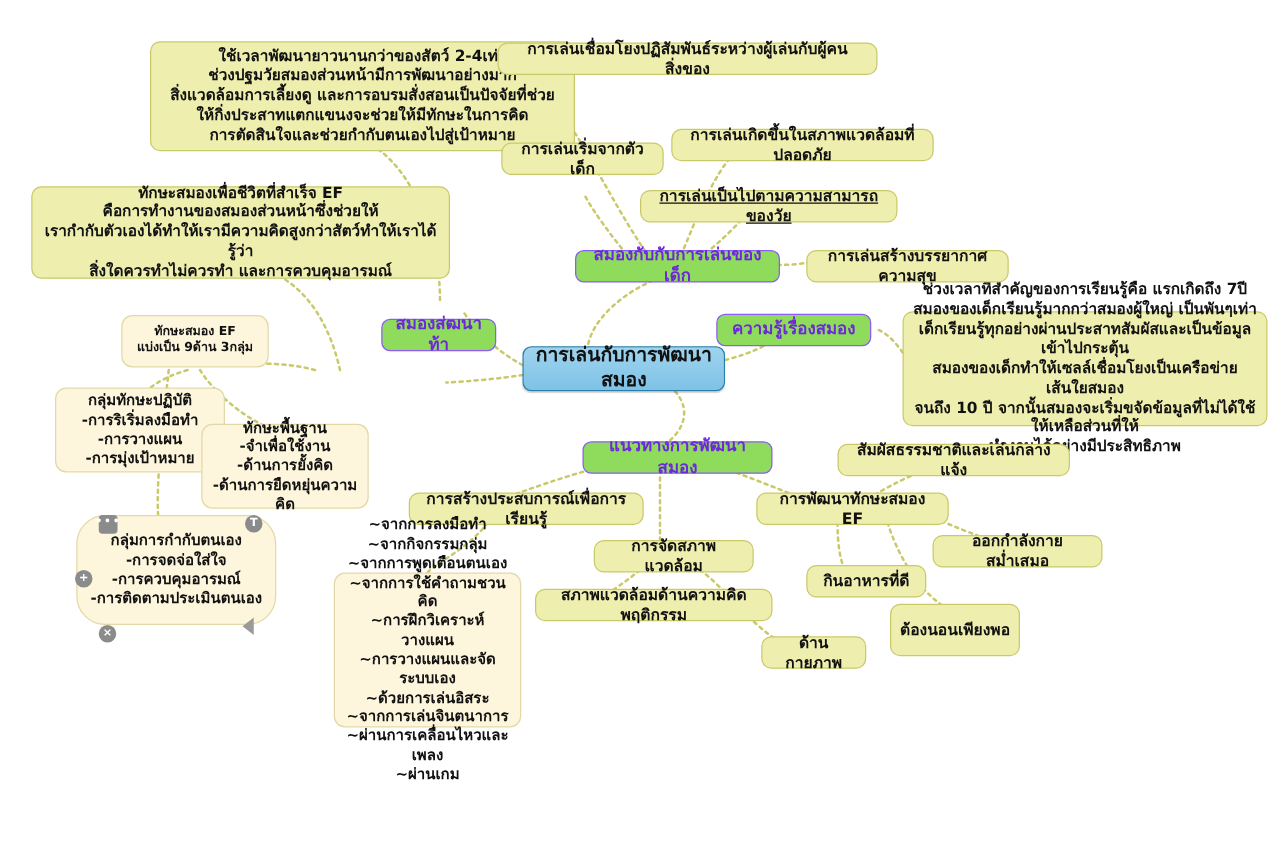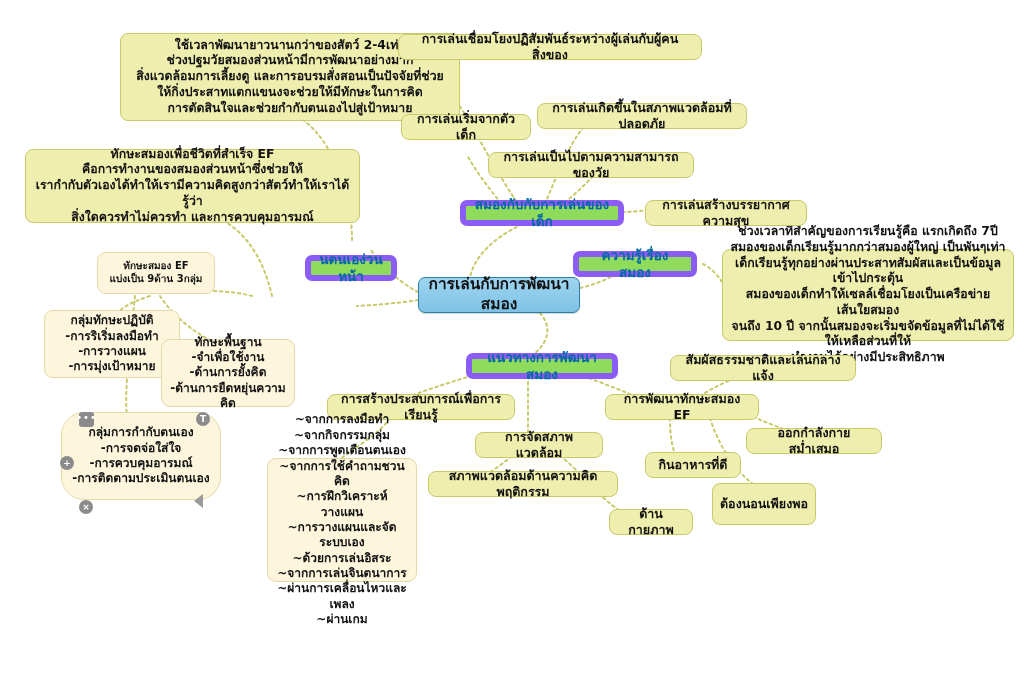--- a/index.html
+++ b/index.html
@@ -32,22 +32,22 @@
     background:linear-gradient(#9fd4ef,#7ec2e6);
     border:1px solid #2a7fa8;
     color:#111;
     font-size:15.5px;
     font-weight:700;
     border-radius:7px;
     box-shadow:0 1px 1px rgba(0,0,0,.18);
   }
   .node.green{
     background:#8fdb5c;
-    border:6px solid #8b5cf6;
-    color:#0369a1;
+    border:1px solid #8b5cf6;
+    color:#6d28d9;
     font-size:13.5px;
     font-weight:700;
     border-radius:7px;
   }
   .node.olive{
     background:#eeeeae;
     border:1px solid #c9c96a;
     color:#111;
     font-size:12.5px;
     font-weight:700;
@@ -130,21 +130,21 @@
 
       <path d="M700,396 C715,386 740,375 762,368"></path>
       <path d="M742,412 C760,420 780,428 792,432"></path>
       <path d="M670,418 C670,435 672,448 676,456"></path>
       <path d="M710,418 C720,450 740,478 760,488"></path>
     </g>
   </svg>
 
   <div class="node root" style="left:418px;top:277px;width:162px;height:36px;">การเล่นกับการพัฒนาสมอง</div>
 
-  <div class="node green" style="left:305px;top:255px;width:92px;height:26px;">นตนเอง่วนหน้า</div>
+  <div class="node green" style="left:305px;top:255px;width:92px;height:26px;">สมองส่ฒนาท้า</div>
 
 
   <div class="node green" style="left:460px;top:200px;width:164px;height:26px;">สมองกับกับการเล่นของเด็ก</div>
 
   <div class="node green" style="left:573px;top:251px;width:124px;height:26px;">ความรู้เรื่องสมอง</div>
 
   <div class="node green" style="left:466px;top:353px;width:152px;height:26px;">แนวทางการพัฒนาสมอง</div>
 
   <div class="node olive big" style="left:120px;top:33px;width:340px;height:88px;">ใช้เวลาพัฒนายาวนานกว่าของสัตว์ 2-4เท่า
 ช่วงปฐมวัยสมองส่วนหน้ามีการพัฒนาอย่างมาก
@@ -181,21 +181,21 @@
 -การจดจ่อใส่ใจ
 -การควบคุมอารมณ์
 -การติดตามประเมินตนเอง</div>
 
   <div class="node olive" style="left:398px;top:34px;width:304px;height:26px;">การเล่นเชื่อมโยงปฏิสัมพันธ์ระหว่างผู้เล่นกับผู้คนสิ่งของ</div>
 
   <div class="node olive" style="left:401px;top:114px;width:130px;height:26px;">การเล่นเริ่มจากตัวเด็ก</div>
 
   <div class="node olive" style="left:537px;top:103px;width:210px;height:26px;">การเล่นเกิดขึ้นในสภาพแวดล้อมที่ปลอดภัย</div>
 
-  <div class="node olive" style="left:488px;top:152px;width:206px;height:26px;">การเล่นเป็นไปตามความสามารถของวัย</div>
+  <div class="node olive" style="left:512px;top:152px;width:206px;height:26px;text-decoration:underline;">การเล่นเป็นไปตามความสามารถของวัย</div>
 
   <div class="node olive" style="left:645px;top:200px;width:162px;height:26px;">การเล่นสร้างบรรยากาศความสุข</div>
 
   <div class="node olive" style="left:327px;top:394px;width:188px;height:26px;">การสร้างประสบการณ์เพื่อการเรียนรู้</div>
 
   <div class="node olive" style="left:475px;top:432px;width:128px;height:26px;">การจัดสภาพแวดล้อม</div>
 
   <div class="node olive" style="left:605px;top:394px;width:154px;height:26px;">การพัฒนาทักษะสมอง EF</div>
 
   <div class="node cream small" style="left:267px;top:458px;width:150px;height:124px;">~จากการลงมือทำ

